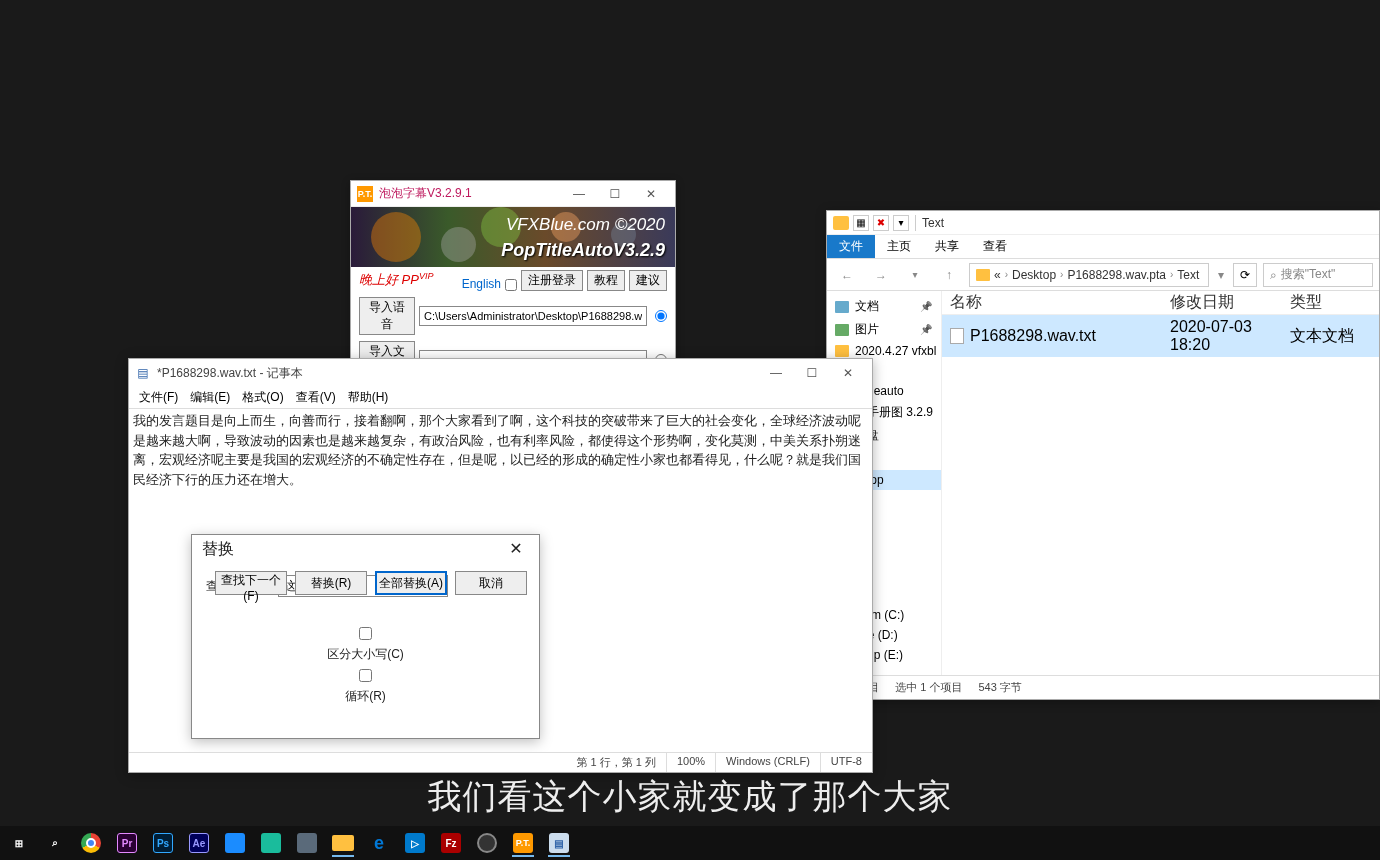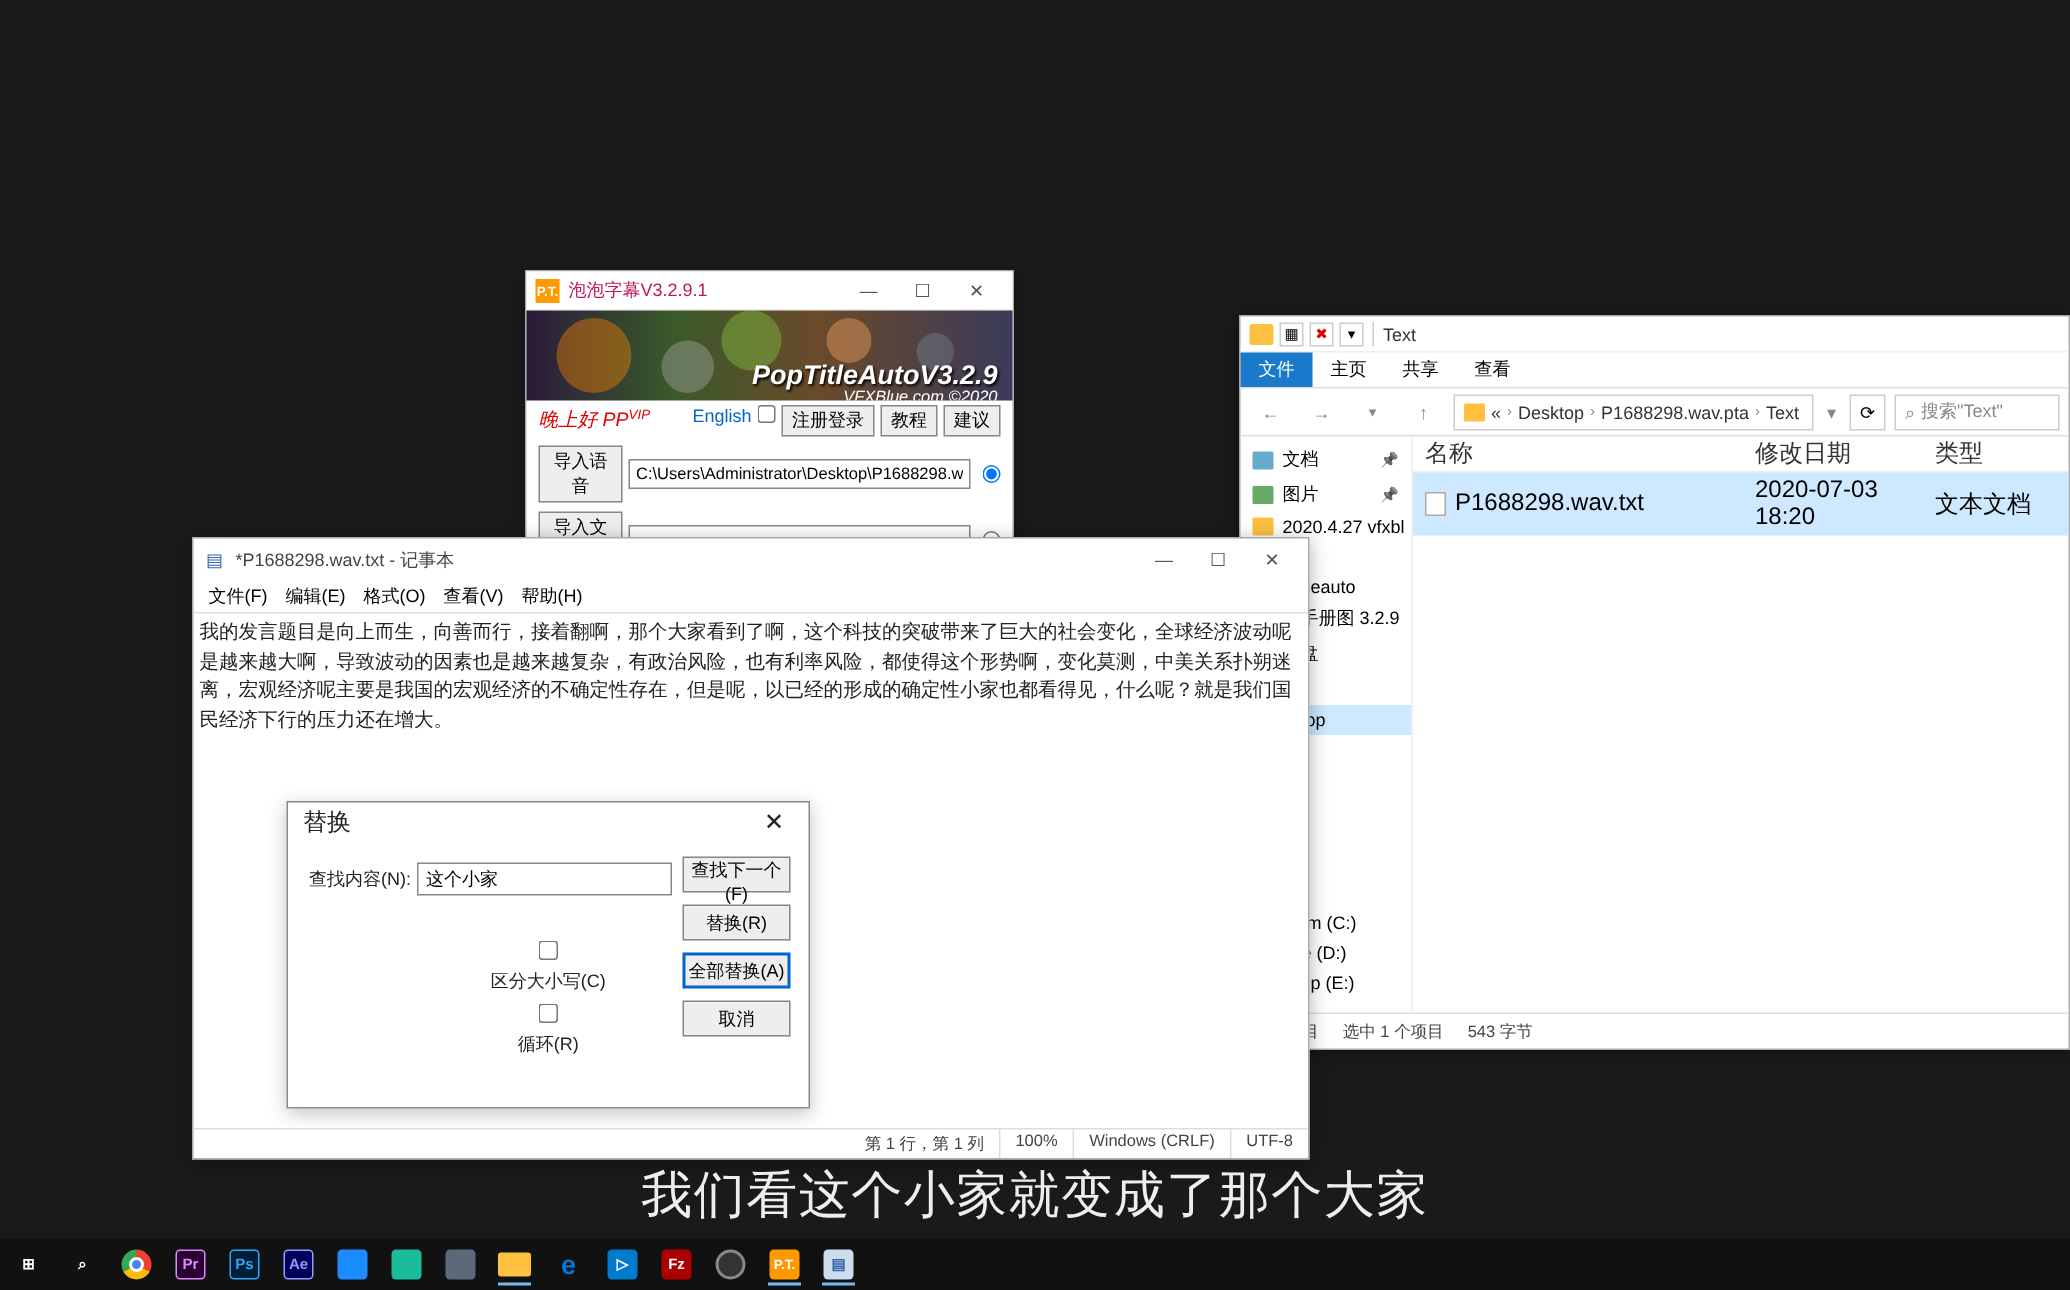--- a/index.html
+++ b/index.html
@@ -11,21 +11,21 @@
   .pta-icon { width:16px; height:16px; background:#f90; color:#fff; font-size:9px; font-weight:bold; display:flex; align-items:center; justify-content:center; margin-right:6px; }
   .pta-title-text { flex:1; color:#be185d; }
   .pta-ctrl { width:36px; height:24px; display:flex; align-items:center; justify-content:center; color:#555; cursor:default; }
   .pta-banner { height:60px; background:linear-gradient(90deg,#2a1a3a 0%,#3a5a2a 30%,#6a4a2a 60%,#3a3a5a 100%); position:relative; overflow:hidden; }
   .pta-banner .bubble { position:absolute; border-radius:50%; opacity:.4; }
   .pta-banner .b1 { width:50px; height:50px; background:#f80; left:20px; top:5px; }
   .pta-banner .b2 { width:40px; height:40px; background:#8c4; left:130px; top:0; }
   .pta-banner .b3 { width:35px; height:35px; background:#aaa; left:90px; top:20px; }
   .pta-banner .b4 { width:30px; height:30px; background:#fa6; left:200px; top:5px; }
   .pta-banner .b5 { width:25px; height:25px; background:#789; left:260px; top:15px; }
-  .pta-banner .brand { position:absolute; right:10px; top:8px; font-size:11px; color:#fff; font-style:italic;margin-top:44px; }
+  .pta-banner .brand { position:absolute; right:10px; top:8px; font-size:17px; color:#fff; font-style:italic; }
   .pta-banner .logo-text { position:absolute; right:10px; bottom:6px; font-size:18px; color:#fff; font-style:italic; font-weight:bold; text-shadow:1px 1px 2px #000; }
   .pta-row { display:flex; align-items:center; padding:3px 8px; font-size:12px; gap:4px; }
   .pta-row.top { justify-content:space-between; }
   .pta-greet { color:#d00; font-style:italic; font-size:13px; }
   .pta-greet sup { color:#d00; font-size:9px;text-align:right; }
   .pta-link { color:#06c; cursor:pointer; }
   .pta-chk { width:12px; height:12px; }
   .pta-btn { border:1px solid #888; background:#eee; padding:1px 6px; font-size:12px; cursor:default; }
   .pta-fld-btn { width:56px; border:1px solid #888; background:#eee; padding:1px 4px; font-size:12px; text-align:center; }
   .pta-fld-inp { flex:1; height:20px; border:1px solid #888; font-size:11px; padding:0 4px; background:#fff; }
@@ -46,21 +46,21 @@
 
   
   .rp-dlg { position:absolute; left:62px; top:125px; width:349px; height:205px; background:#fff; border:1px solid #888; box-shadow:0 3px 12px rgba(0,0,0,.25); }
   .rp-title { height:28px; display:flex; align-items:center; padding:0 10px; font-size:16px; }
   .rp-title-text { flex:1; }
   .rp-close { width:26px; height:22px; display:flex; align-items:center; justify-content:center; cursor:default; }
   .rp-body { padding:12px 14px; font-size:12px; }
   .rp-row { display:flex; align-items:center; margin-bottom:10px; }
   .rp-lbl { width:72px; }
   .rp-inp { width:170px; height:22px; border:1px solid #888; font-size:12px; padding:0 5px; }
-  .rp-btns { position:absolute; right:12px; top:36px; display:flex; flex-direction:column; gap:8px; }
+  .rp-btns { position:absolute; right:12px; top:36px; display:flex; flex-direction:row; gap:8px; }
   .rp-btn { width:72px; height:24px; border:1px solid #888; background:#eee; font-size:12px; cursor:default; }
   .rp-btn.focus { border:2px solid #06c; }
   .rp-chk-row { display:flex; align-items:center; gap:5px; margin-top:6px;flex-direction:column; }
 
   
   .ex-win { position:absolute; left:826px; top:210px; width:554px; height:490px; background:#fff; border:1px solid #aaa; box-shadow:0 2px 10px rgba(0,0,0,.3); }
   .ex-qat { height:24px; display:flex; align-items:center; gap:4px; padding:0 6px; font-size:12px; border-bottom:1px solid #eee; }
   .ex-qat .folder { width:16px; height:14px; background:#ffc040; border-radius:2px; }
   .ex-qat .q { width:16px; height:16px; display:flex; align-items:center; justify-content:center; border:1px solid #ccc; font-size:10px; }
   .ex-qat .sep { width:1px; height:16px; background:#ccc; margin:0 2px; }
@@ -138,21 +138,21 @@
     <div class="bubble b1"></div>
       <div class="bubble b2"></div>
       <div class="bubble b3"></div>
       <div class="bubble b4"></div>
       <div class="bubble b5"></div>
     <div class="brand">VFXBlue.com  ©2020</div>
     <div class="logo-text">PopTitleAutoV3.2.9</div>
   </div>
   <div class="pta-row top">
     <span class="pta-greet"><span>晚上好 PP</span><sup>VIP</sup></span>
-    <span style="display:flex;align-items:flex-start;gap:4px">
+    <span style="display:flex;align-items:flex-end;gap:4px">
       <span class="pta-link">English</span>
       <input type="checkbox" class="pta-chk" style="">
       <button class="pta-btn">注册登录</button>
       <button class="pta-btn">教程</button>
       <button class="pta-btn">建议</button>
     </span>
   </div>
   <div class="pta-row">
     <button class="pta-fld-btn">导入语音</button>
     <input class="pta-fld-inp" value="C:\Users\Administrator\Desktop\P1688298.w" style="">

